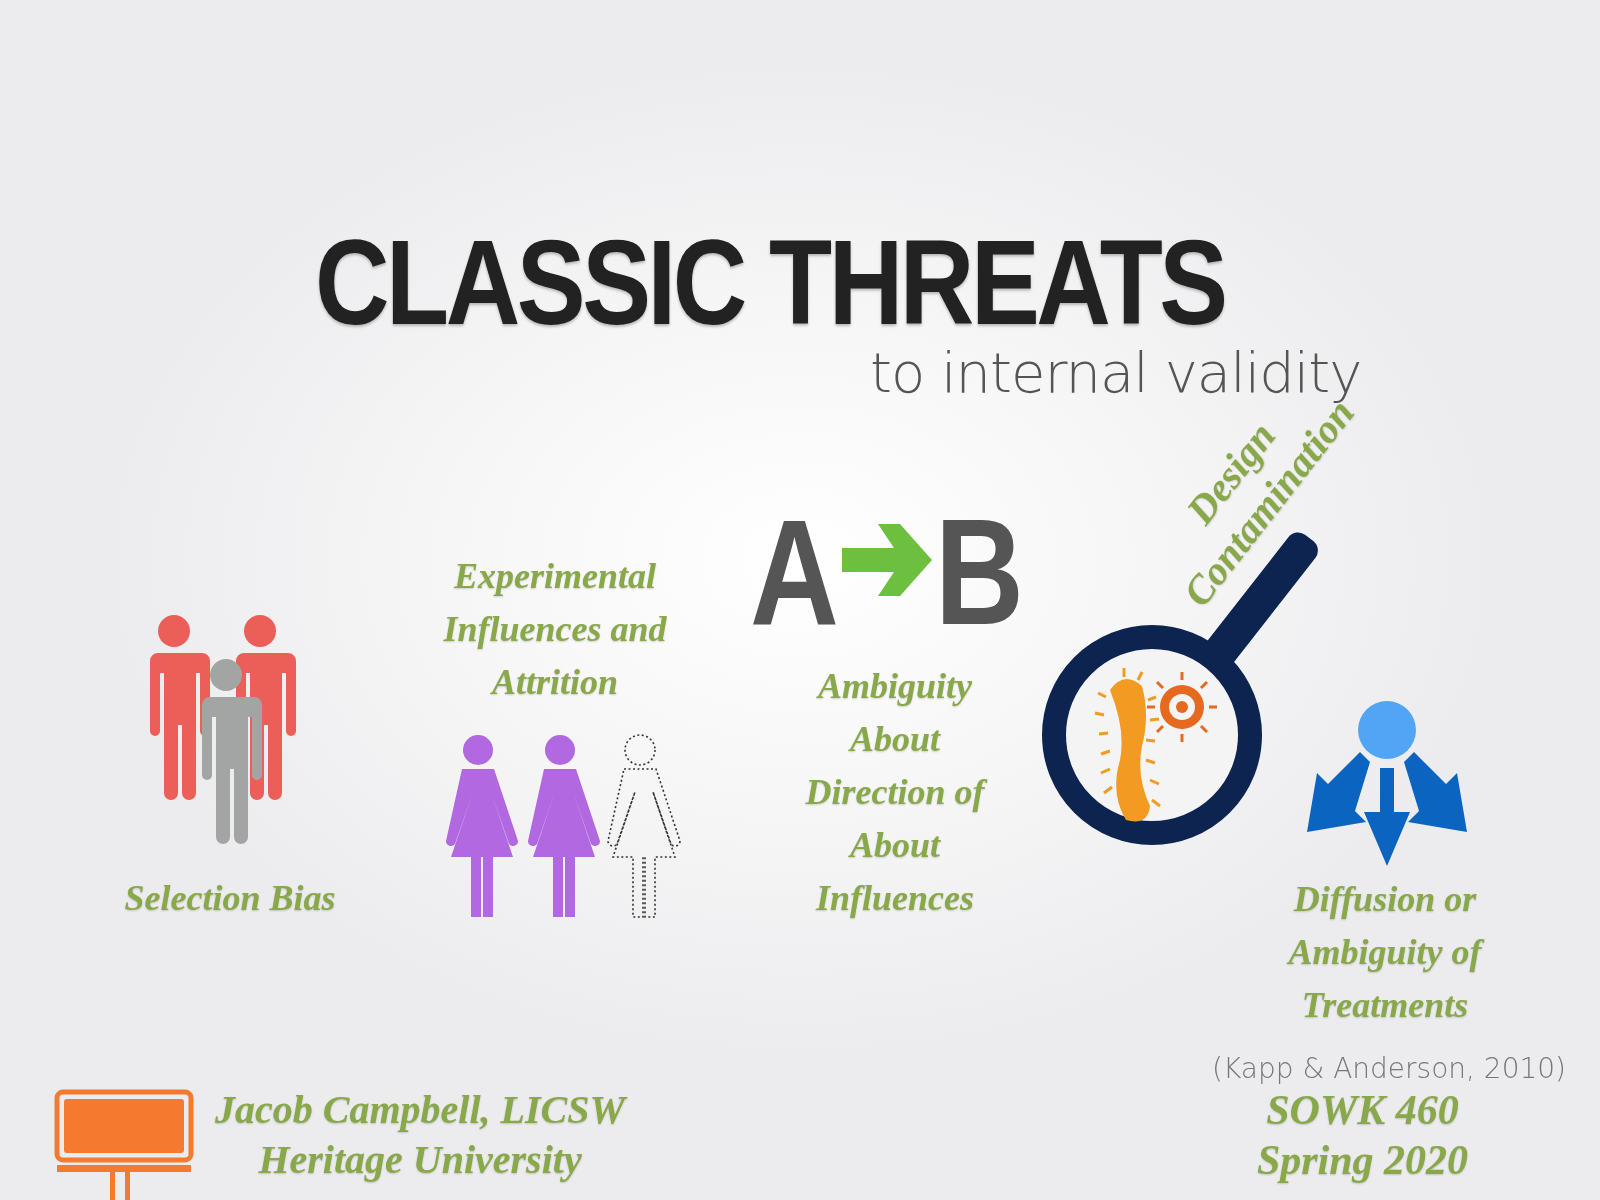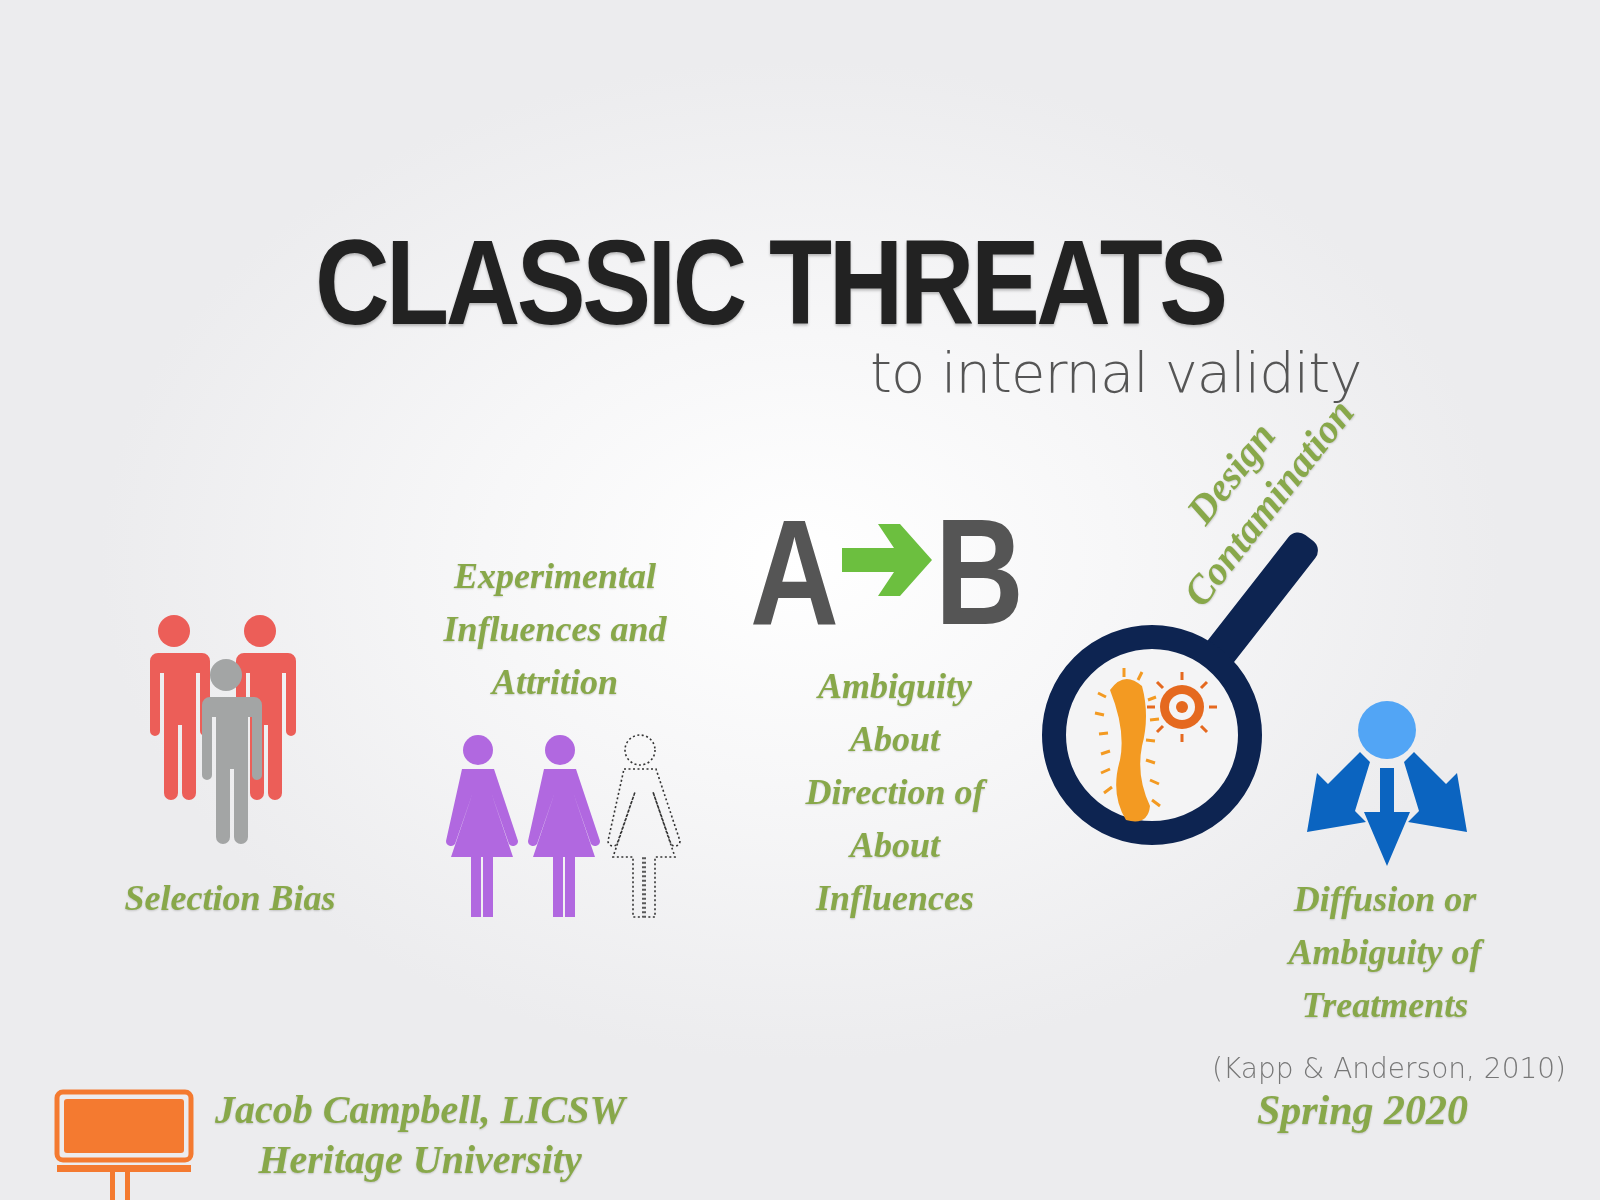--- a/index.html
+++ b/index.html
@@ -113,14 +113,15 @@
   <rect x="9" y="9" width="120" height="54" rx="3" fill="#f47a30"></rect>
   <rect x="2" y="75" width="134" height="7" fill="#f47a30"></rect>
   <rect x="55" y="82" width="5" height="35" fill="#f47a30"></rect>
   <rect x="70" y="82" width="5" height="35" fill="#f47a30"></rect>
 </svg>
 <div class="abs green" style="left:215px;top:1085px;text-align:center;font-size:40px;line-height:50px;">
   <div>Jacob Campbell, LICSW</div>
   <div>Heritage University</div>
 </div>
 <div class="abs green" style="left:1220px;top:1085px;width:285px;font-size:42px;line-height:50px;">
+  <div>SOWK 460</div>
   <div>Spring 2020</div>
 </div>
 
 </body></html>

